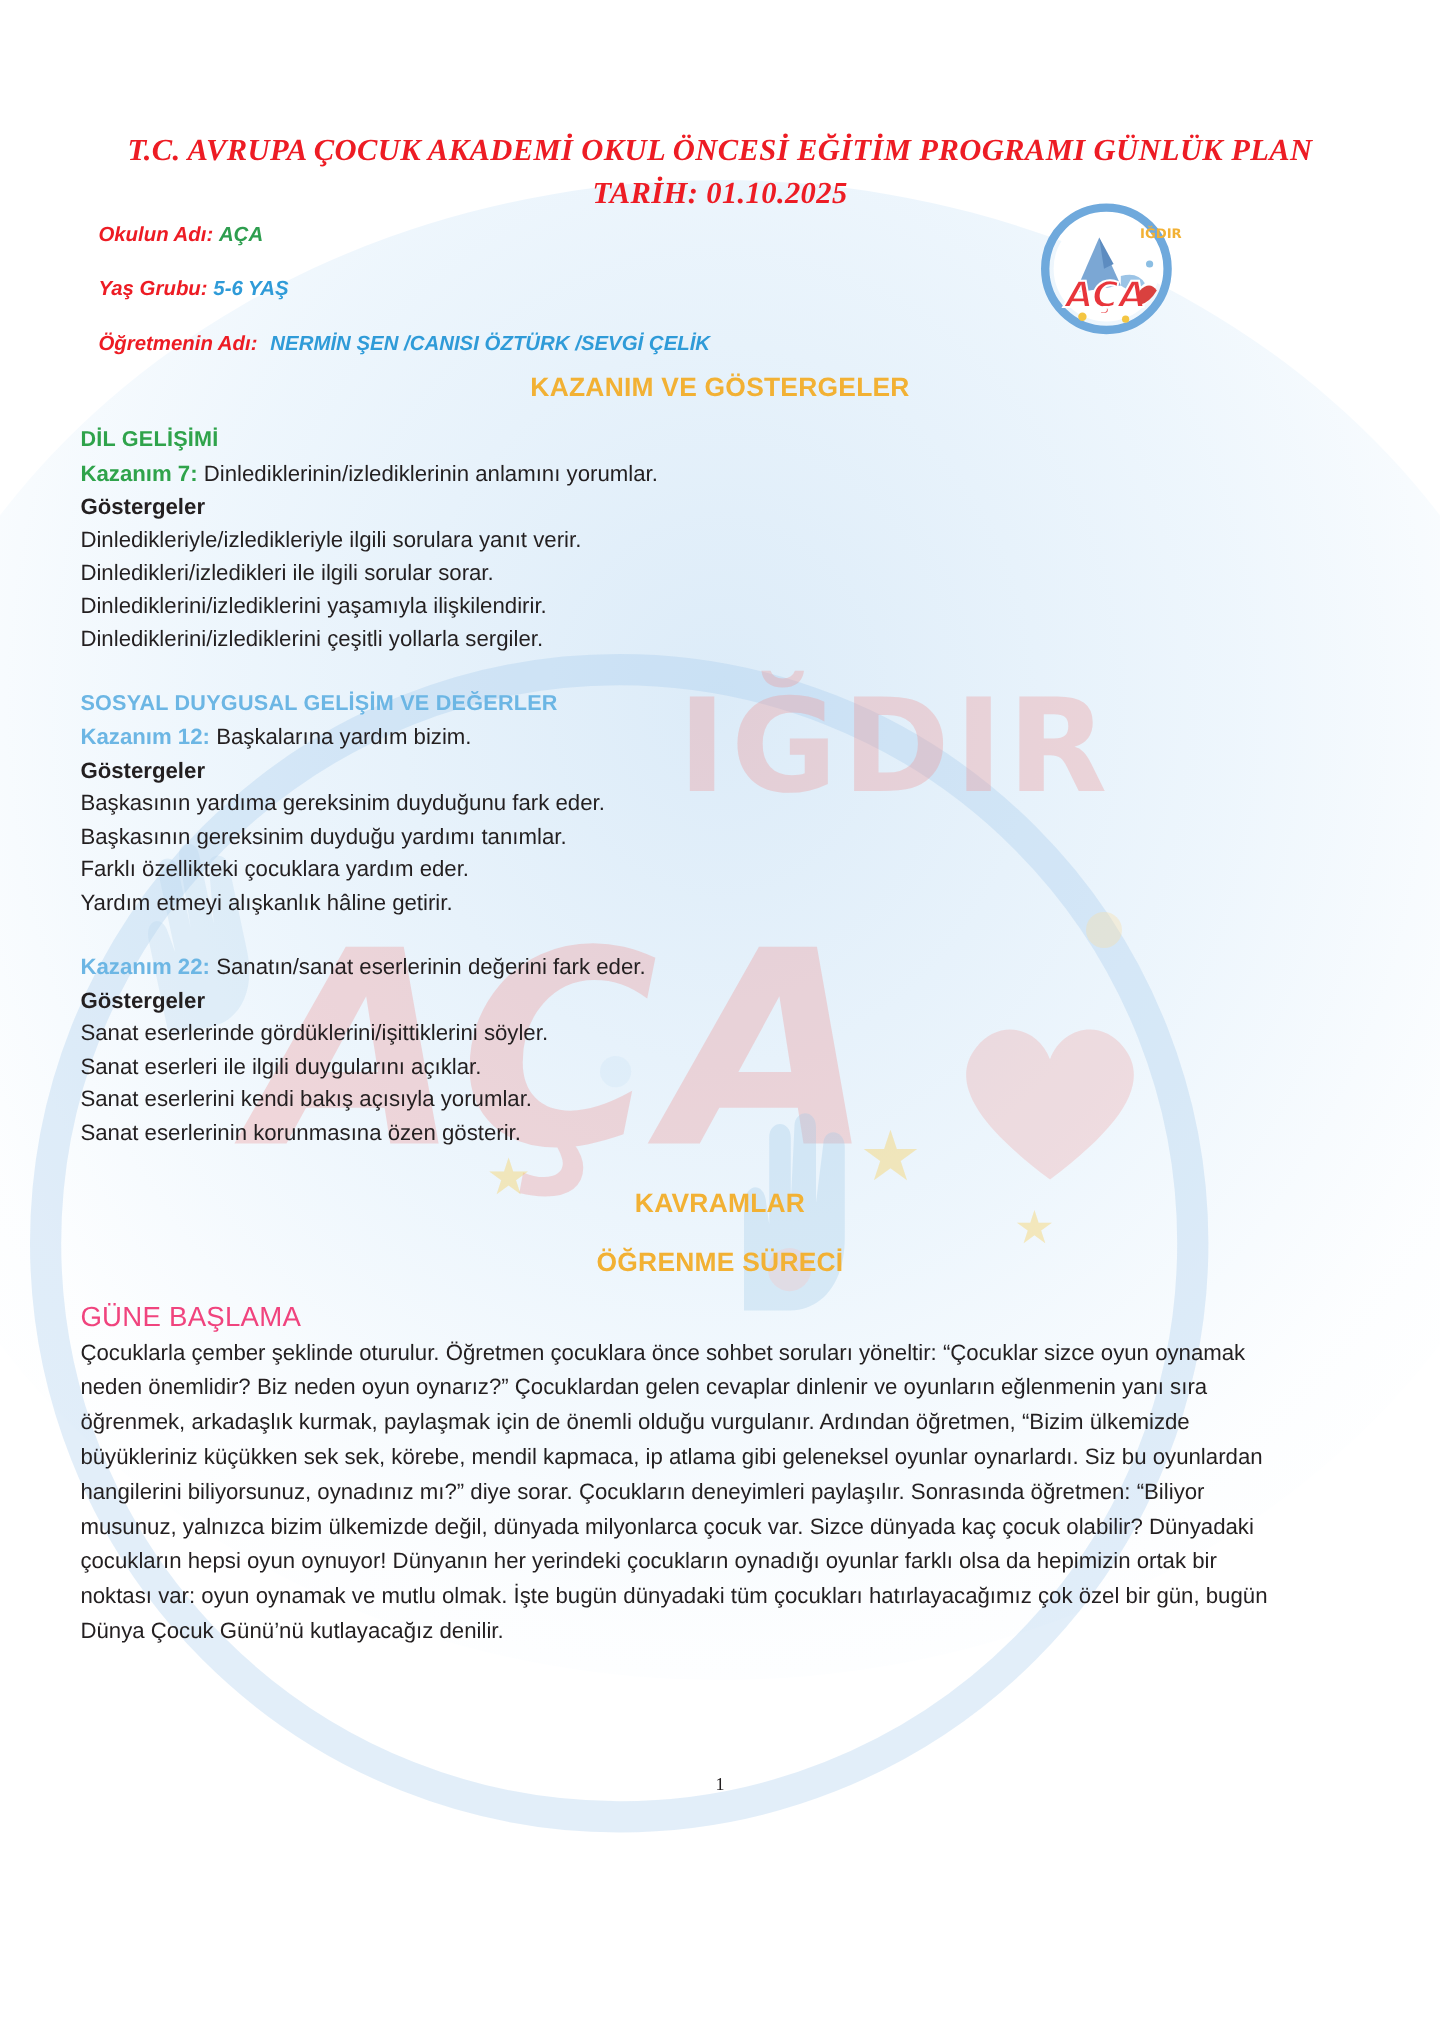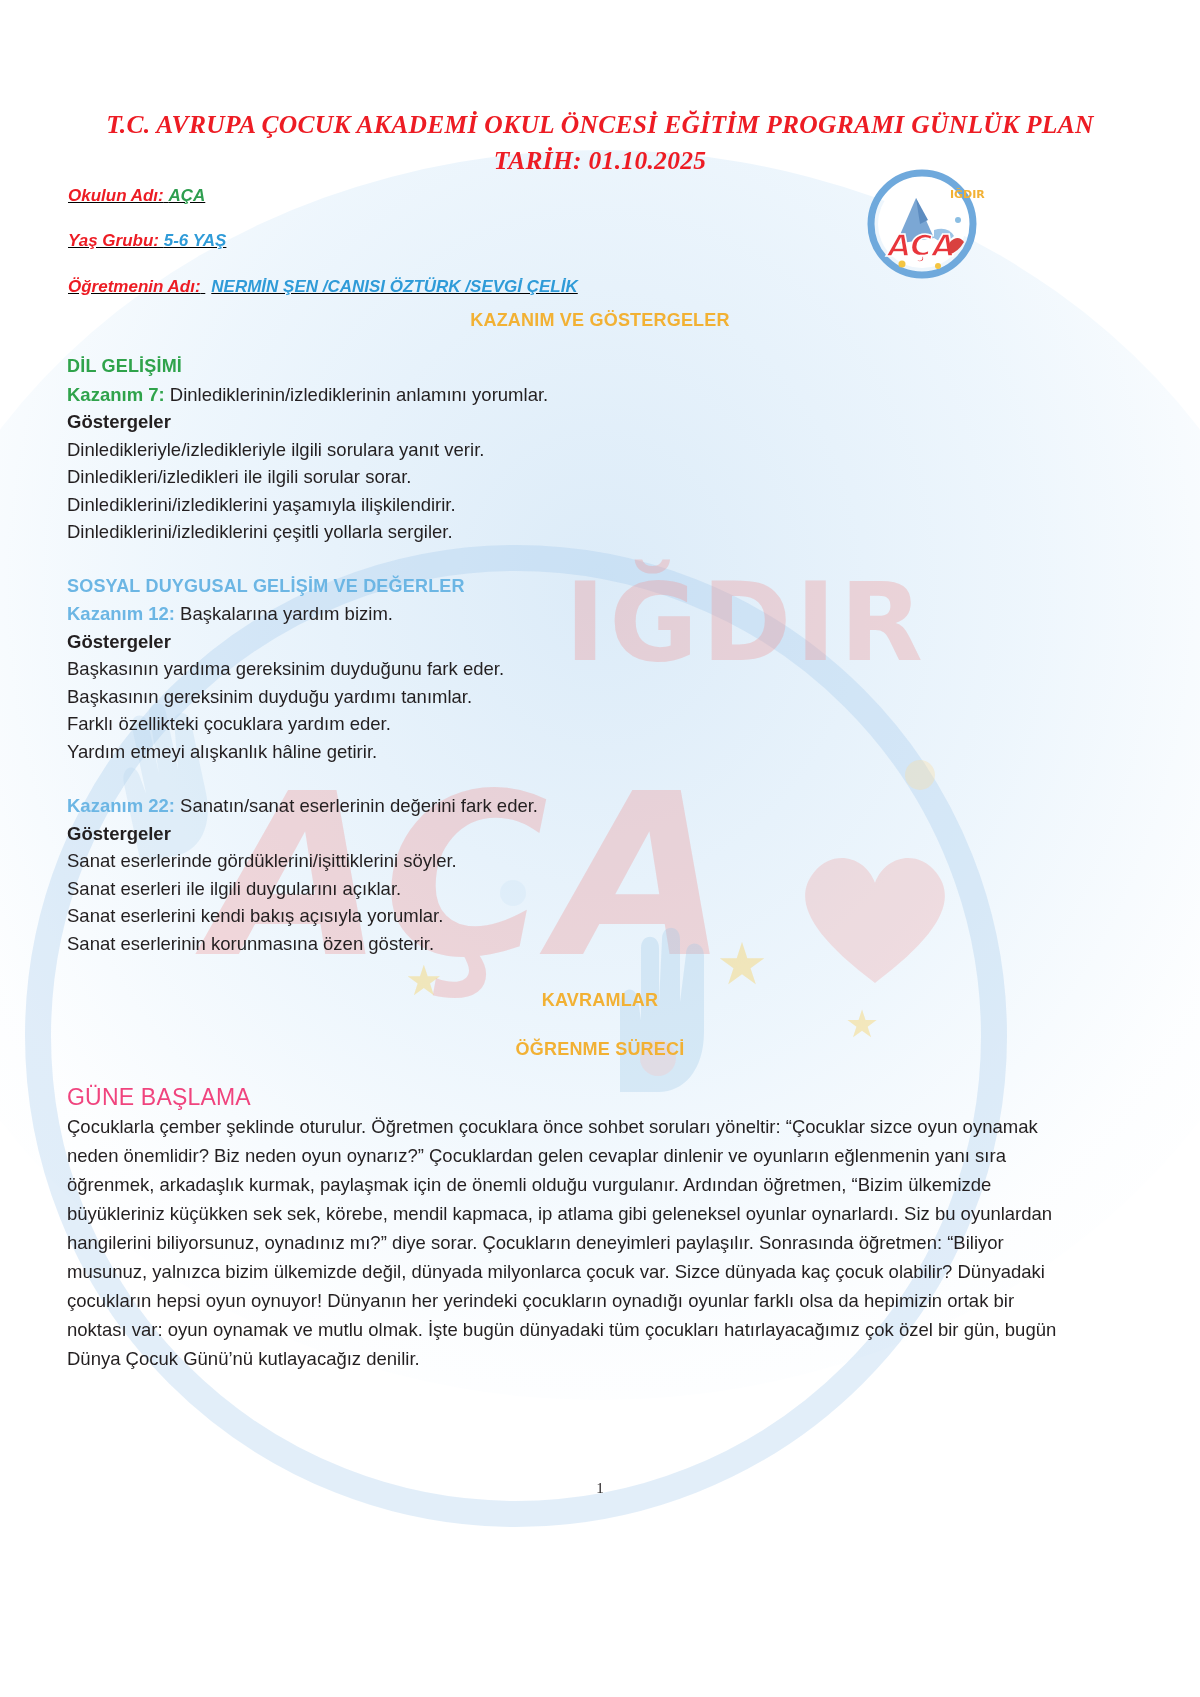--- a/index.html
+++ b/index.html
@@ -109,21 +109,21 @@
     color: #ED1C24;
     font-family: "Liberation Serif", serif;
     font-weight: bold;
     font-style: italic;
     font-size: 25.5px;
     letter-spacing: .3px;
     line-height: 1.42;
   }
   .doc-title .line2 { display: block; font-family: Liberation Serif, serif; }
 
-  .meta-block { position: absolute; left: 68px; top: 186px; width: 760px; text-decoration: underline; }
+  .meta-block { position: absolute; left: 82px; top: 186px; width: 760px; }
   .meta-row { margin-bottom: 25px; font-size: 17px; line-height: 1.2; }
   .meta-label {
     color: #ED1C24;
     font-weight: bold;
     font-style: italic;
     font-family: "Liberation Sans", sans-serif;
   }
   .meta-value {
     font-weight: bold;
     font-style: italic;
@@ -136,21 +136,21 @@
     position: absolute;
     left: 858px;
     top: 168px;
     width: 128px;
     height: 112px;
   }
 
   .h-gold {
     color: #F2B134;
     font-weight: bold;
-    font-size: 18px;
+    font-size: 22px;
     text-align: center;
     letter-spacing: .2px;
   }
   #kazanim-gostergeler-heading { position: absolute; left: 0; right: 0; top: 310px; }
   #kavramlar-heading           { position: absolute; left: 0; right: 0; top: 990px; }
   #ogrenme-sureci-heading      { position: absolute; left: 0; right: 0; top: 1039px; }
 
   .body-col {
     position: absolute;
     left: 67px;

